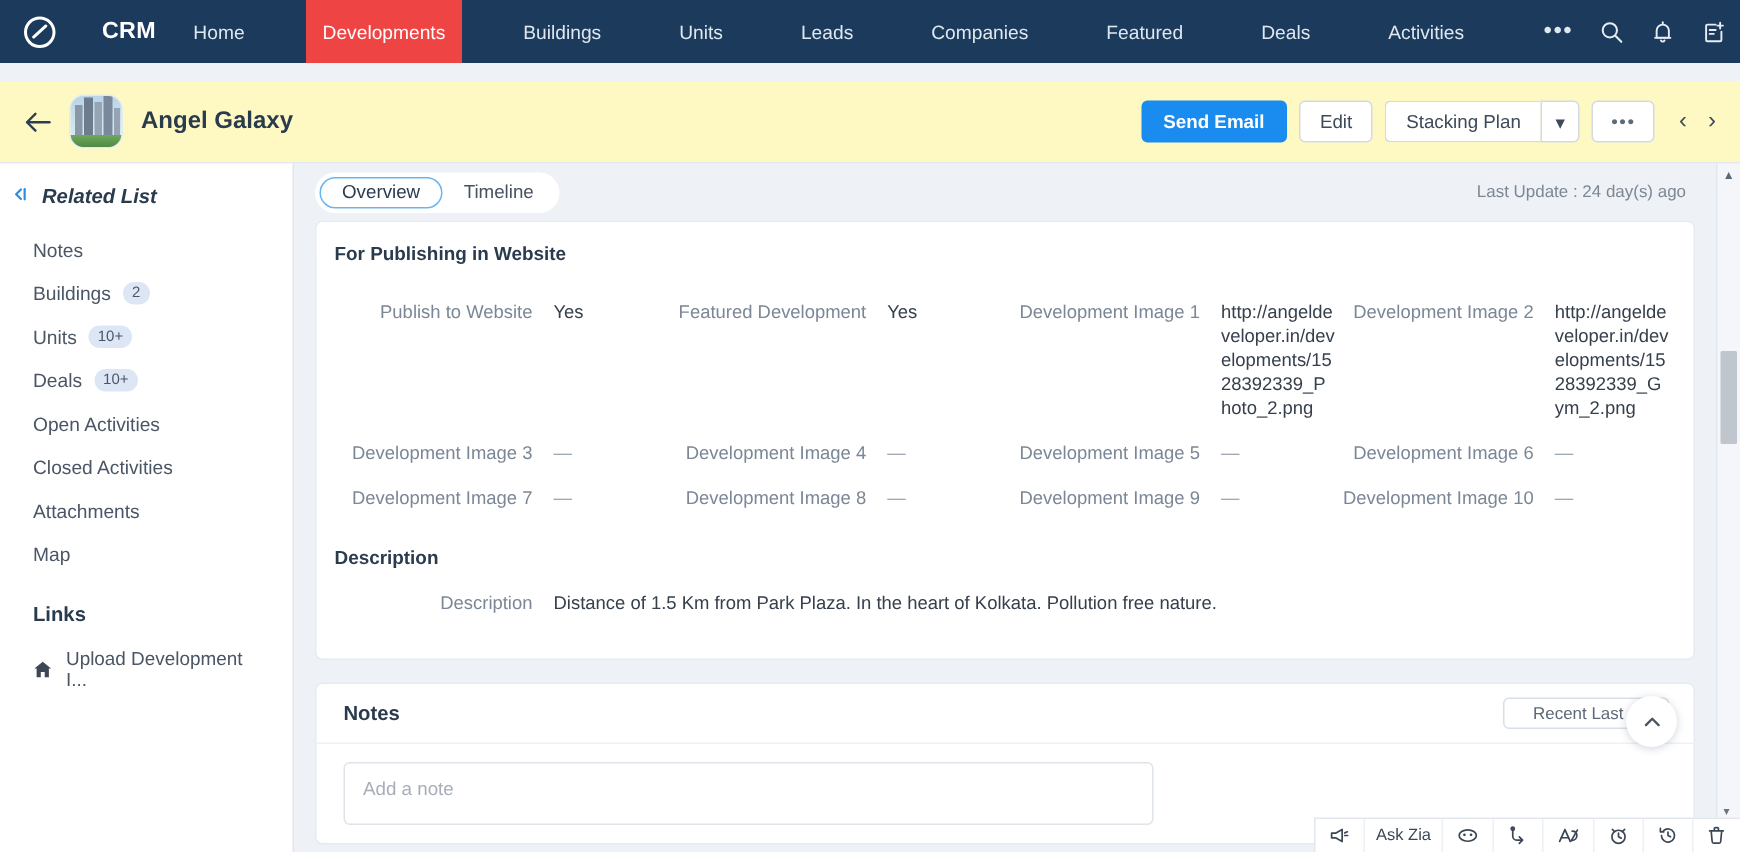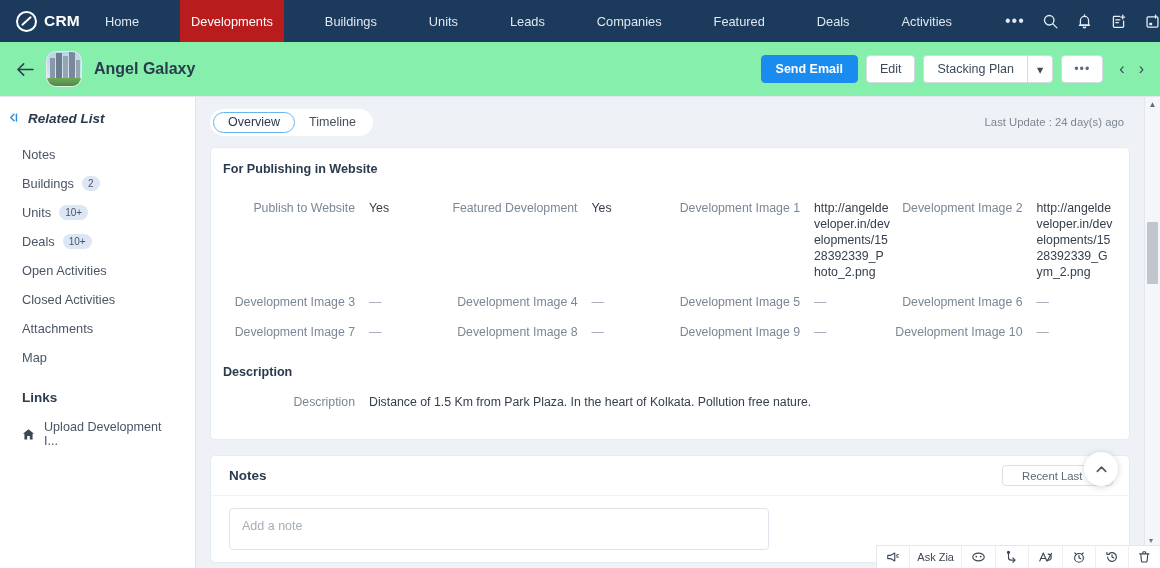--- a/index.html
+++ b/index.html
@@ -23,28 +23,28 @@
   .brand-logo {
     width: 21px; height: 21px; border-radius: 50%;
     border: 2px solid #fff; position: relative;
     display: flex; align-items: center; justify-content: center;
   }
   .brand-logo::after {
     content: ""; position: absolute;
     width: 13px; height: 2px; background: #fff;
     transform: rotate(-42deg); border-radius: 2px;
   }
-  .brand-text { font-size: 15.5px; font-weight: bold; letter-spacing: .2px; }
+  .brand-text { font-size: 15.5px; font-weight: bold; letter-spacing: .2px; margin-left: 24px; }
   .navitems { display: flex; align-items: stretch; gap: 30px; }
   .navitem {
     display: flex; align-items: center;
     padding: 0 11px; color: #dfe7ef;
     font-size: 12.8px; cursor: pointer; white-space: nowrap;
   }
-  .navitem.active { background: #b91c1c; color: #fff; }
+  .navitem.active { background: #ef4444; color: #fff; }
   .navitem.dots { font-size: 16px; letter-spacing: 1px; padding: 0 12px; }
   .nav-right {
     margin-left: auto; display: flex; align-items: center;
   }
   .nav-icons { display: flex; align-items: center; gap: 6px; padding-right: 6px; }
   .nicon {
     width: 28px; height: 28px; display: flex;
     align-items: center; justify-content: center;
     color: #e6edf4; cursor: pointer;
   }
@@ -68,22 +68,22 @@
     display: flex; align-items: center; justify-content: center; cursor: pointer;
   }
   .appgrid-dots {
     display: grid; grid-template-columns: repeat(3, 4px);
     grid-gap: 2px;
   }
   .appgrid-dots i { width: 4px; height: 4px; background: #4c5866; display: block; }
 
   
   .rec-header {
-    height: 55px; background: #86efac; display: flex; align-items: center;
-    padding: 0 14px 0 12px; border-bottom: 1px solid #e3e8ee;
+    height: 55px; background: #fef9c3; display: flex; align-items: center;
+    padding: 0 14px 0 12px; border-bottom: 1px solid #e3e8ee; margin-top: 12px;
   }
   .back-arrow {
     width: 26px; height: 26px; display: flex; align-items: center;
     justify-content: center; color: #2d3e50; cursor: pointer; font-size: 19px;
   }
   .rec-thumb {
     width: 36px; height: 36px; border-radius: 10px; margin: 0 12px 0 8px;
     overflow: hidden; position: relative; border: 1px solid #e6eaf0; flex: none;
     background: linear-gradient(#b9d4e8 0%, #cfe3f1 55%, #dfeef7 100%);
   }
@@ -136,21 +136,21 @@
   }
   .side-link {
     display: flex; align-items: center; gap: 9px;
     padding: 7px 16px 7px 22px; font-size: 12.6px; color: #4a5565; cursor: pointer;
   }
   .home-ic { color: #3c4756; display: flex; }
 
   
   .main { flex: 1; display: flex; flex-direction: column; position: relative; min-width: 0; }
   .tabbar {
-    height: 50px; background: #eef1f6; display: flex; align-items: center;
+    height: 38px; background: #eef1f6; display: flex; align-items: center;
     padding: 0 14px 0 14px;
   }
   .tabs {
     background: #fff; border-radius: 16px; display: flex; padding: 3px;
     height: 27px; align-items: center;
   }
   .tab {
     font-size: 12.5px; color: #46525f; padding: 0 14px; height: 21px;
     display: flex; align-items: center; border-radius: 12px; cursor: pointer;
   }

